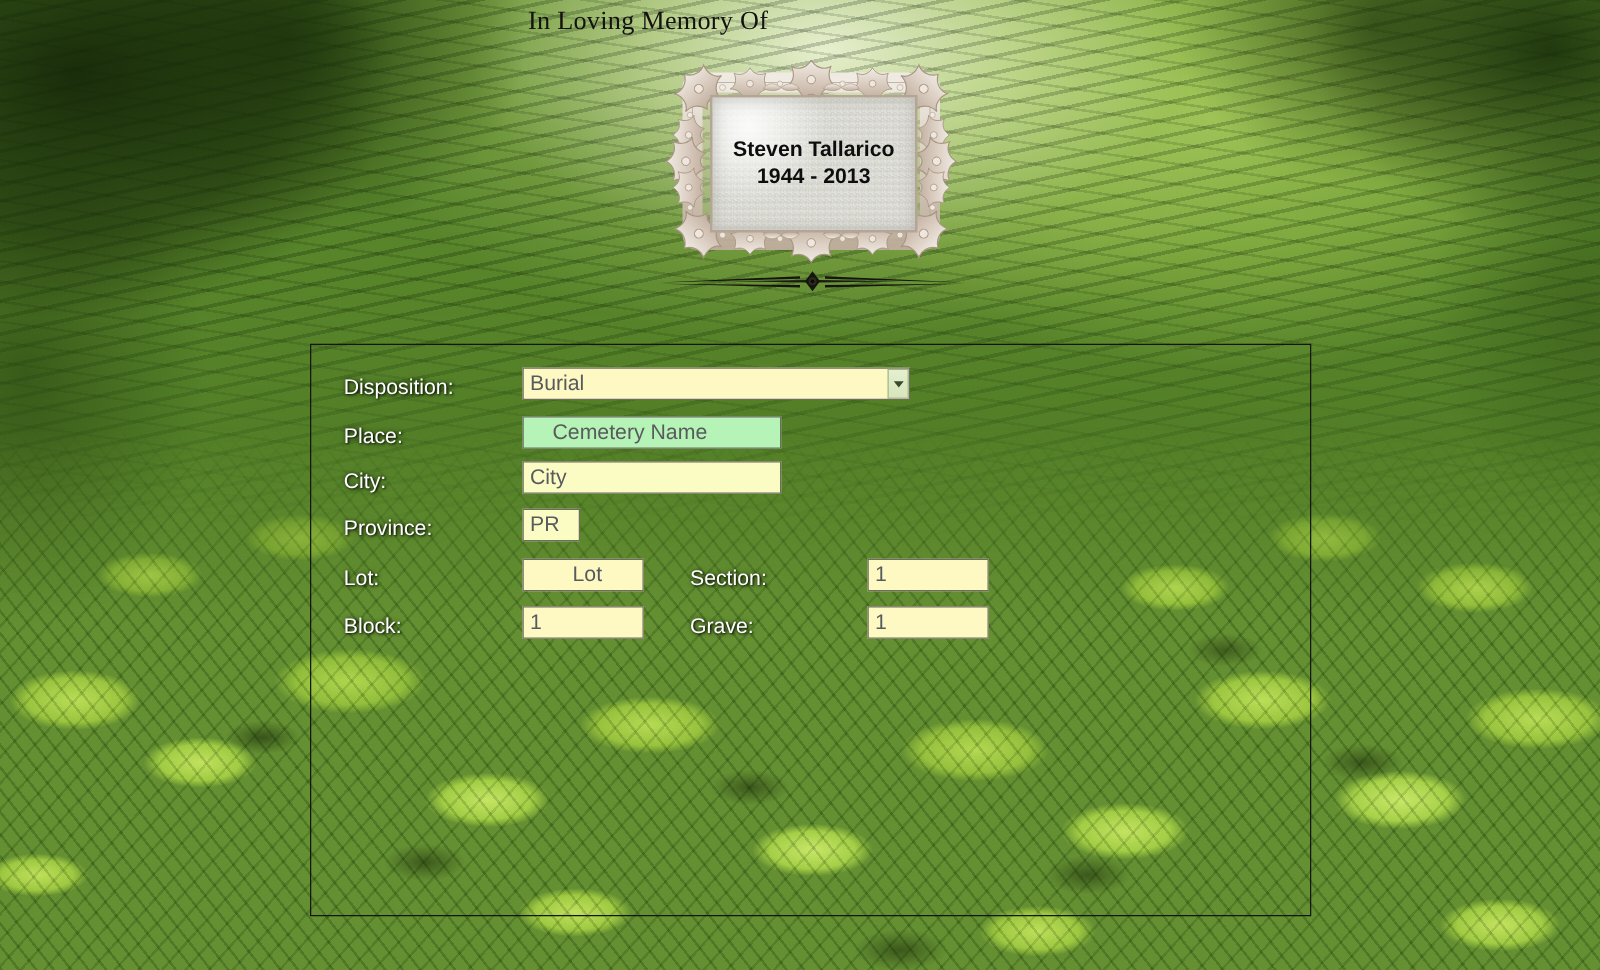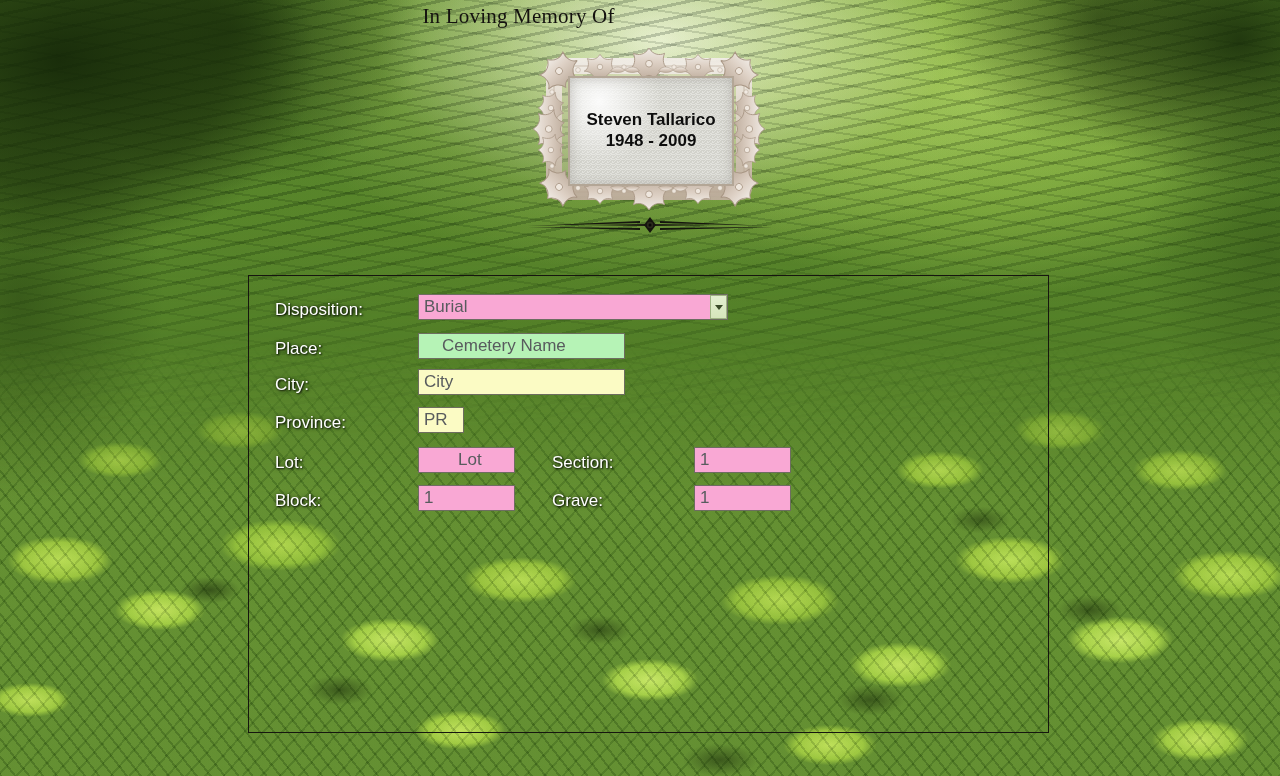--- a/index.html
+++ b/index.html
@@ -261,21 +261,21 @@
 
   .field-input {
     box-sizing: border-box;
     height: 26px;
     border: 1px solid #6d6d60;
     font-family: "Liberation Sans", sans-serif;
     font-size: 17px;
     color: #585b5e;
     padding: 0 5px;
     line-height: 24px;
-    background: #f9a8d4;
+    background: #fef9c3;
     outline: none;
   }
   .field-input.green  { background: #b6f3b6; padding-left: 23px; }
   .field-input.yellow { background: #fbfbc4; }
 
   .combo-wrap { position: relative; display: inline-block; }
   .combo-btn {
     position: absolute;
     right: 1px;
     top: 1px;
@@ -372,21 +372,21 @@
             <circle cx="190" cy="140" r="2.4"></circle>
           <circle cx="22" cy="44" r="2.2"></circle>
             <circle cx="22" cy="118" r="2.2"></circle>
           <circle cx="216" cy="44" r="2.2"></circle>
             <circle cx="216" cy="118" r="2.2"></circle>
         </g>
       </svg>
     </div>
     <div class="plaque-stone">
       <div class="plaque-name">Steven Tallarico</div>
-      <div class="plaque-dates">1948 - 2009</div>
+      <div class="plaque-dates">1944 - 2013</div>
     </div>
   </div>
 
   <div class="divider">
     <svg width="260" height="24" viewBox="0 0 260 24" xmlns="http://www.w3.org/2000/svg">
       <path d="M8,12 L120,7 L120,9 Z" fill="#15150e"></path>
       <path d="M8,13 L120,14 L120,16 Z" fill="#15150e"></path>
       <path d="M252,12 L140,7 L140,9 Z" fill="#15150e"></path>
       <path d="M252,13 L140,14 L140,16 Z" fill="#15150e"></path>
       <path d="M60,11 L126,10 L126,12 Z" fill="#1c1c12"></path>

